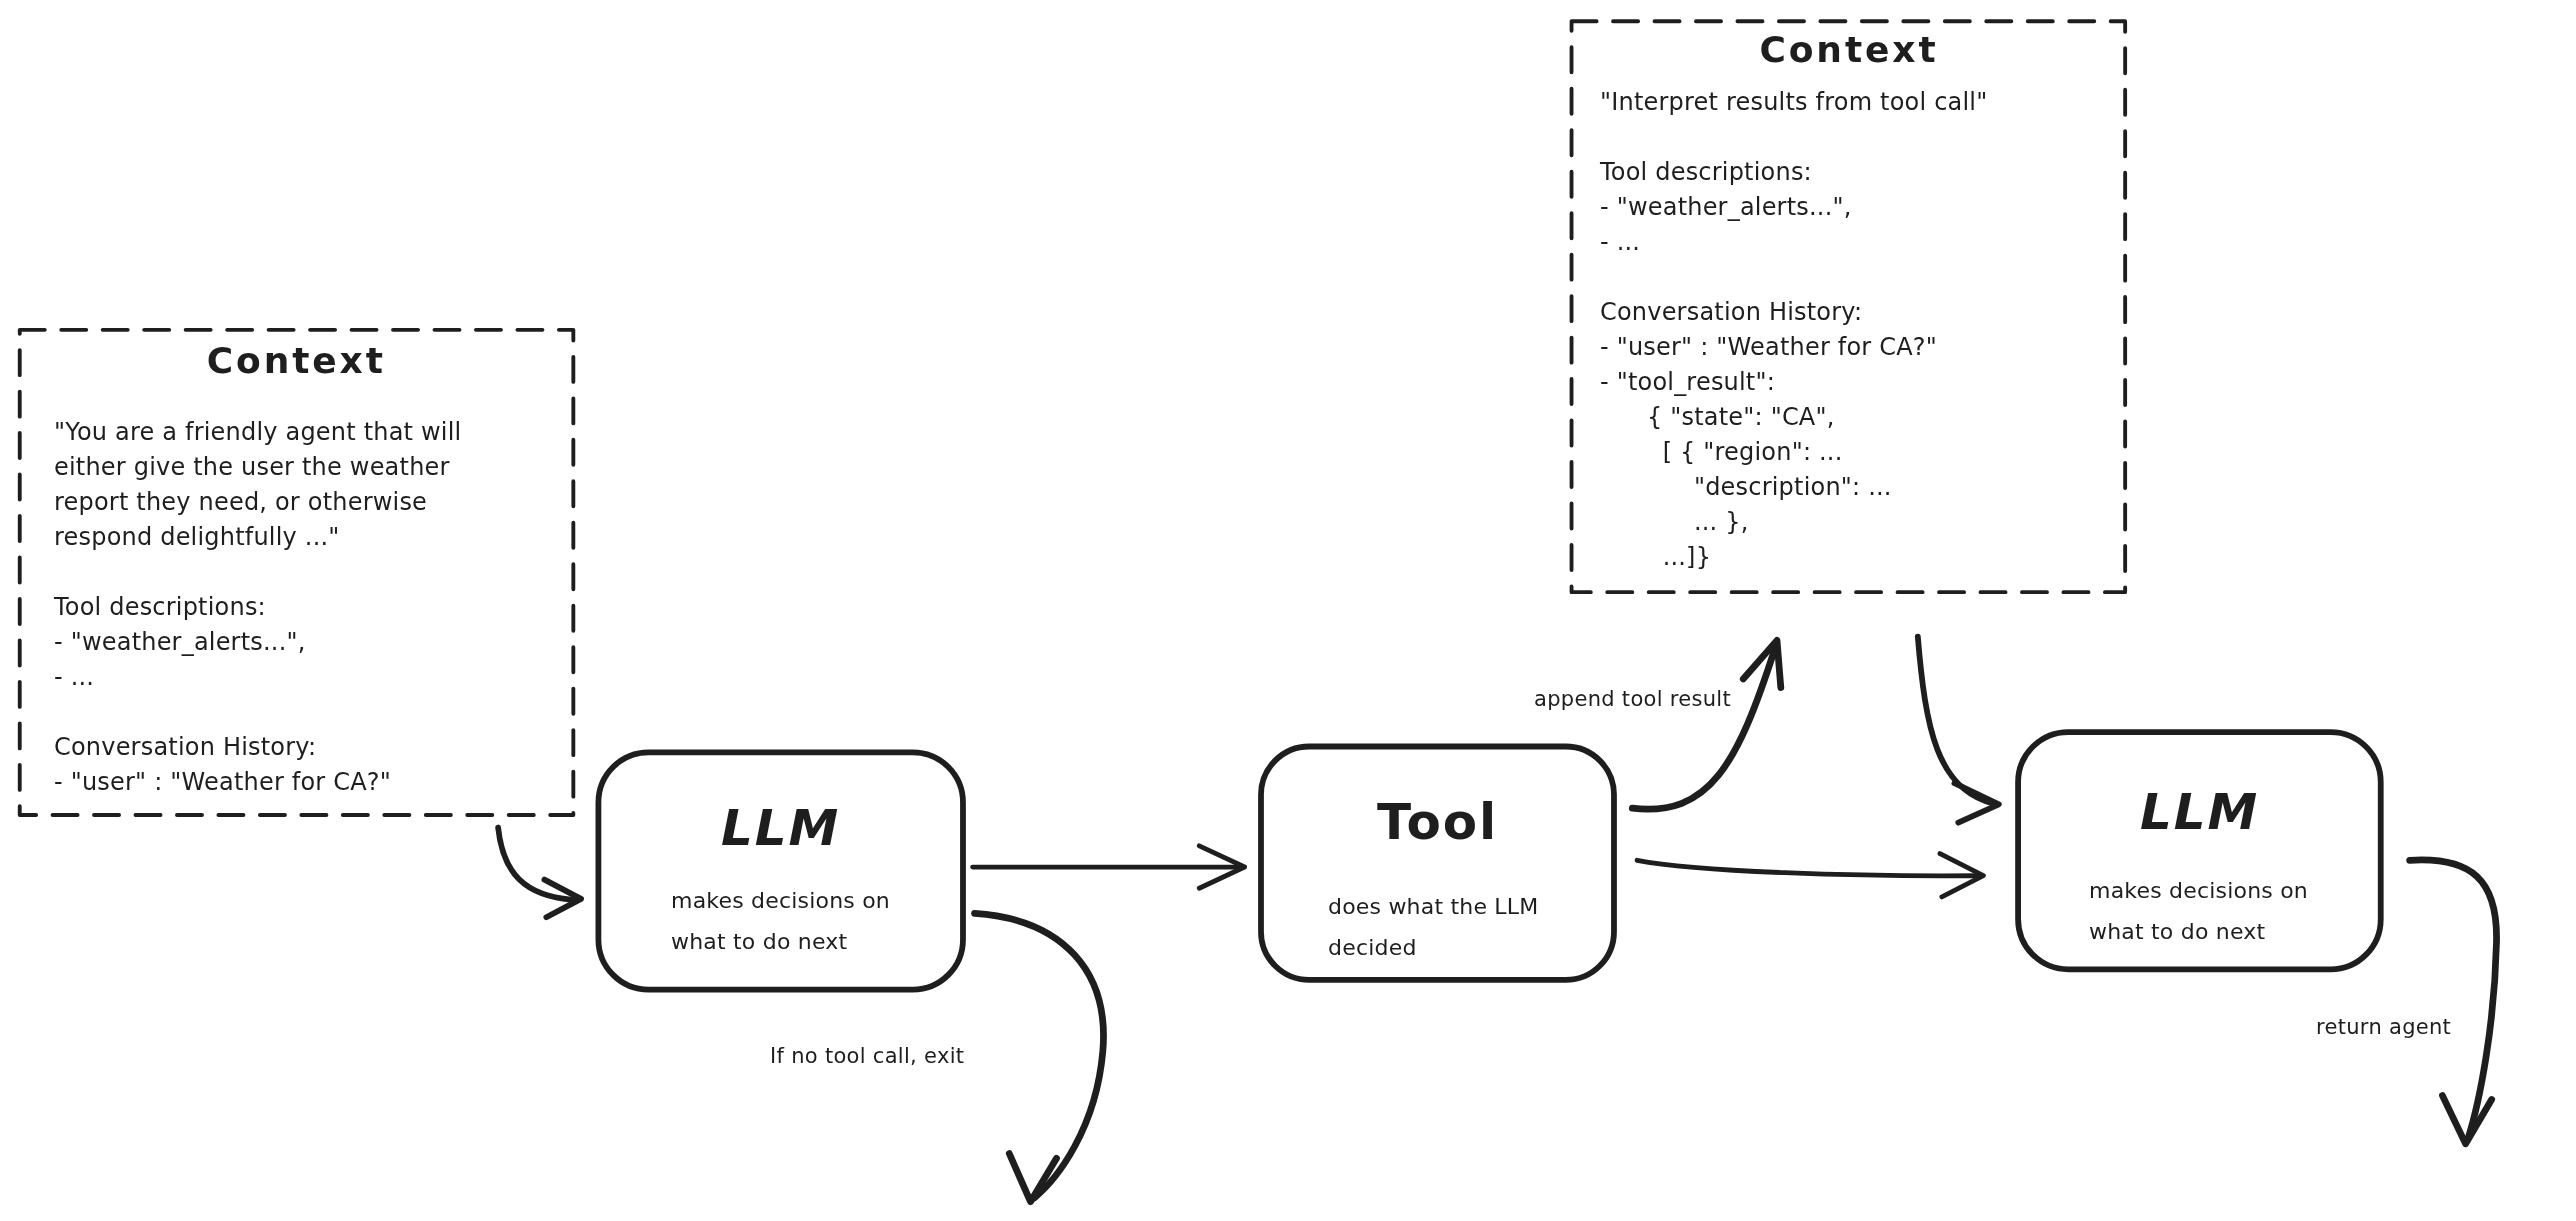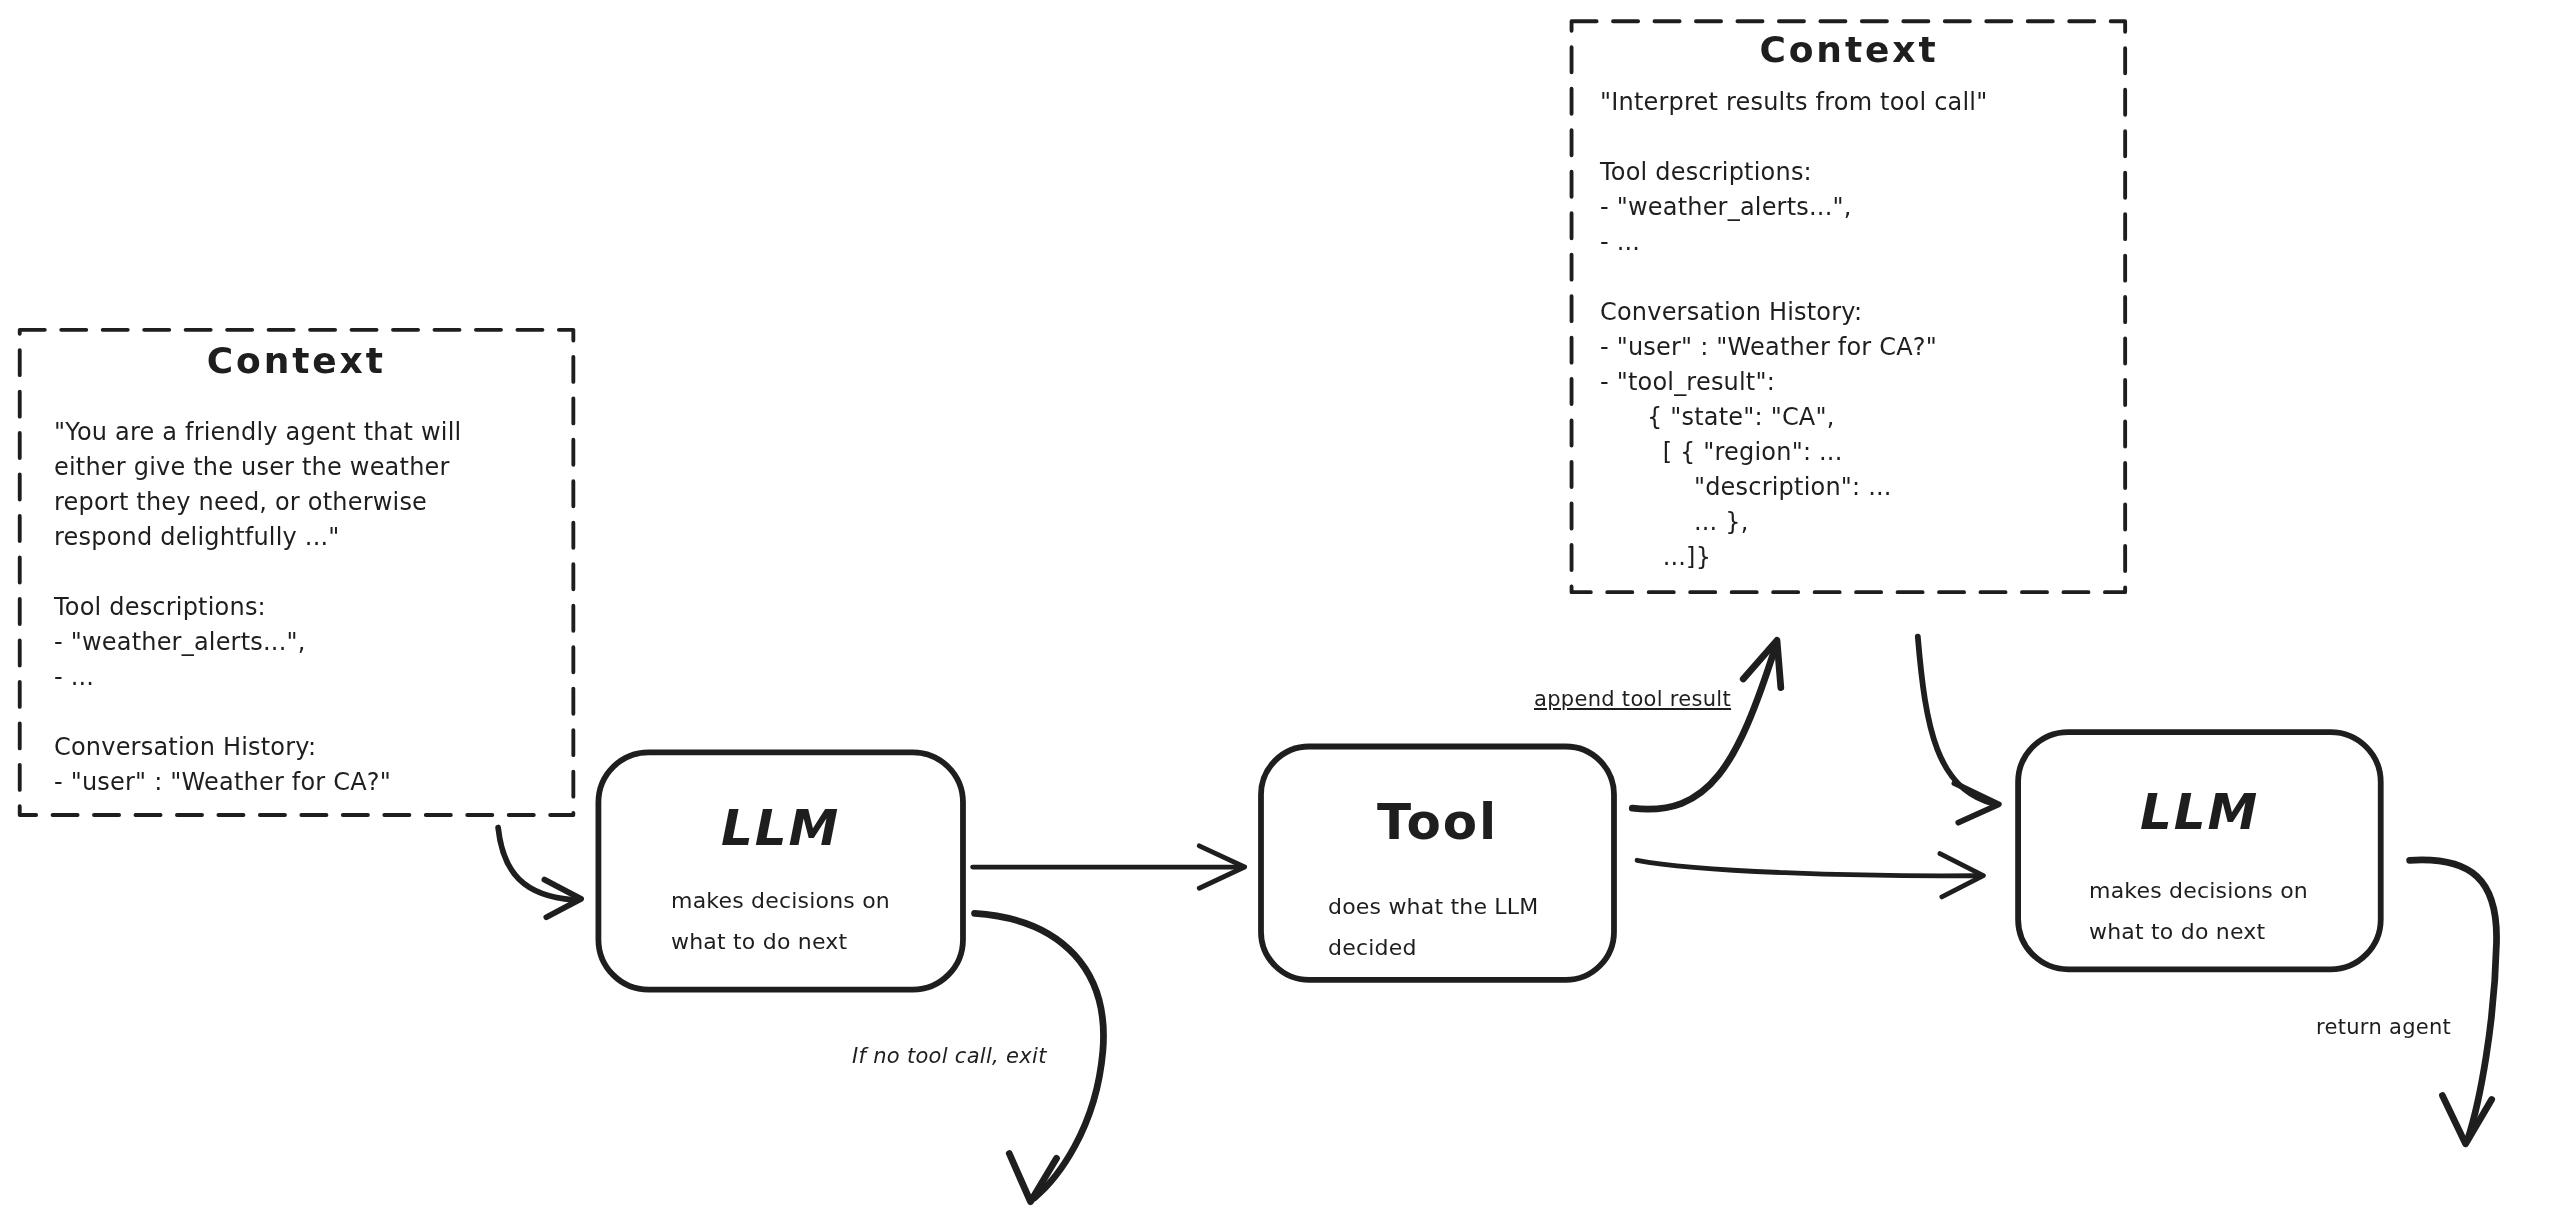--- a/index.html
+++ b/index.html
@@ -142,16 +142,16 @@
 what to do next</div>
 
 <div class="abs node-title" style="left:1261px; top:793px; width:353px;">Tool</div>
 <div class="abs node-sub" style="left:1328px; top:886px;">does what the LLM
 decided</div>
 
 <div class="abs node-title italic" style="left:2018px; top:783px; width:363px;">LLM</div>
 <div class="abs node-sub" style="left:2089px; top:870px;">makes decisions on
 what to do next</div>
 
-<div class="abs edge-label" style="left:1534px; top:687px;text-decoration:underline;">append tool result</div>
-<div class="abs edge-label" style="left:852px; top:1044px;font-style:italic;">If no tool call, exit</div>
+<div class="abs edge-label" style="left:1534px; top:687px;">append tool result</div>
+<div class="abs edge-label" style="left:770px; top:1044px;">If no tool call, exit</div>
 <div class="abs edge-label" style="left:2316px; top:1015px;">return agent</div>
 
 
 </body></html>

